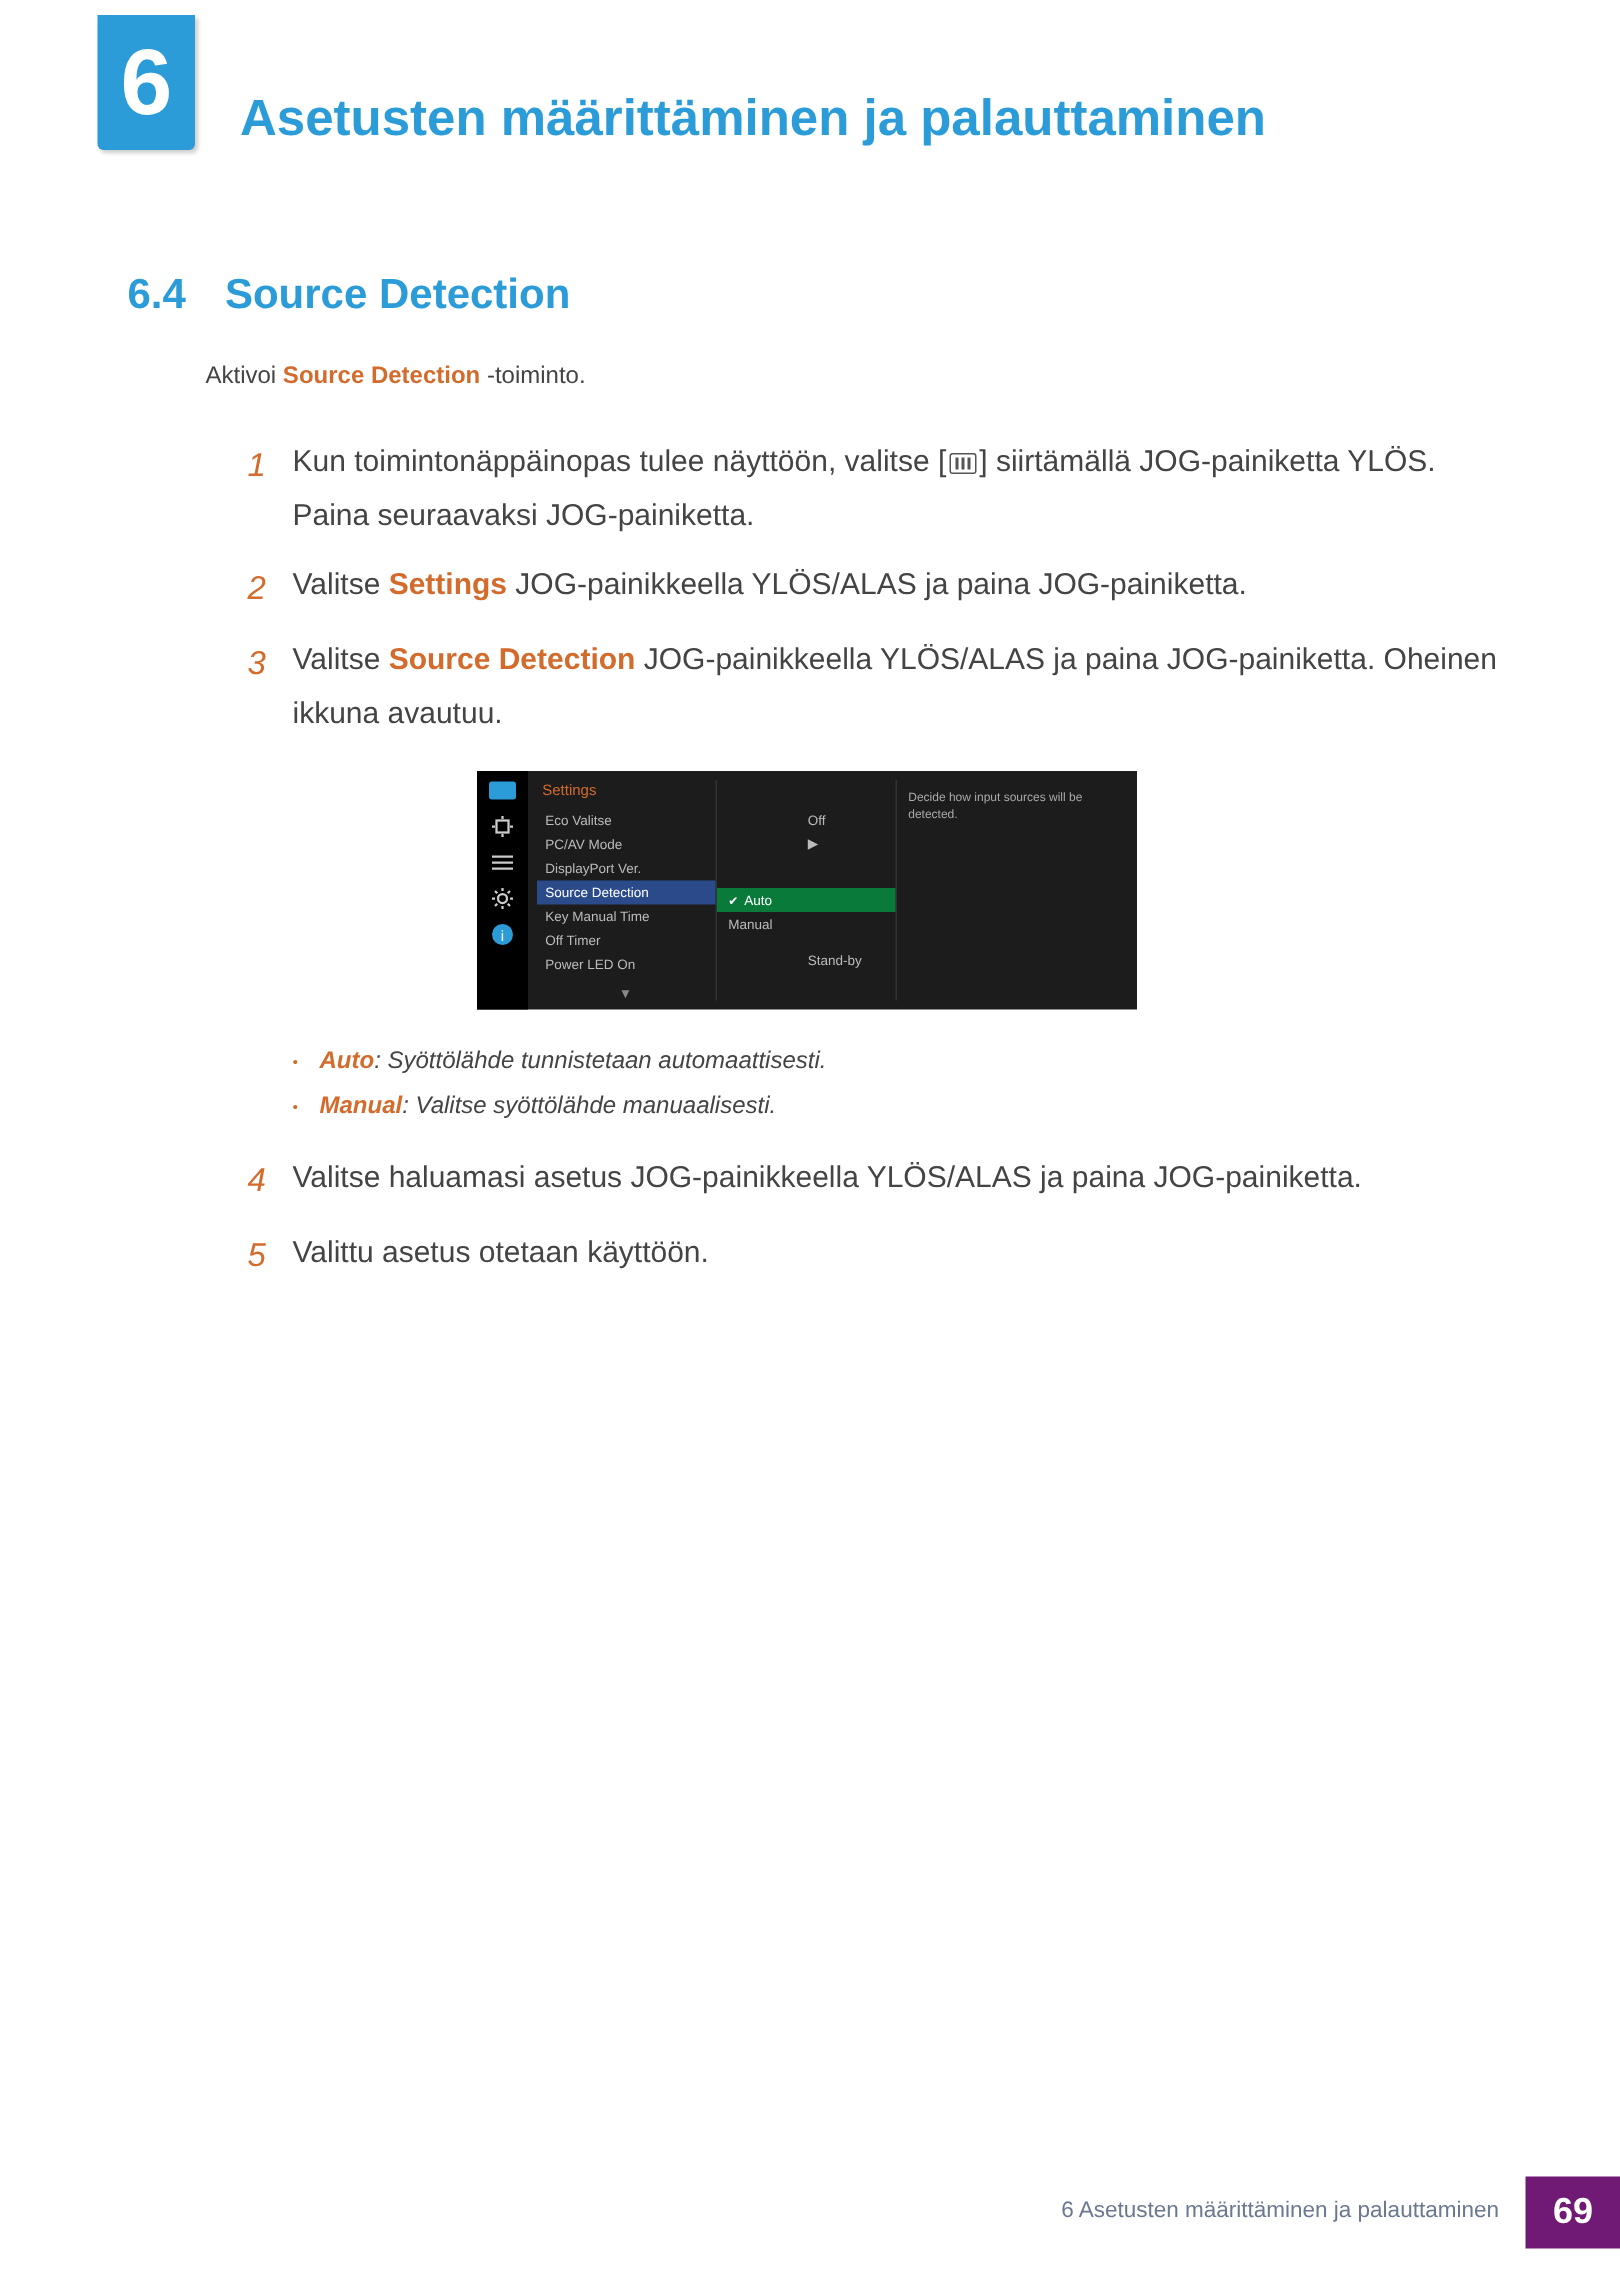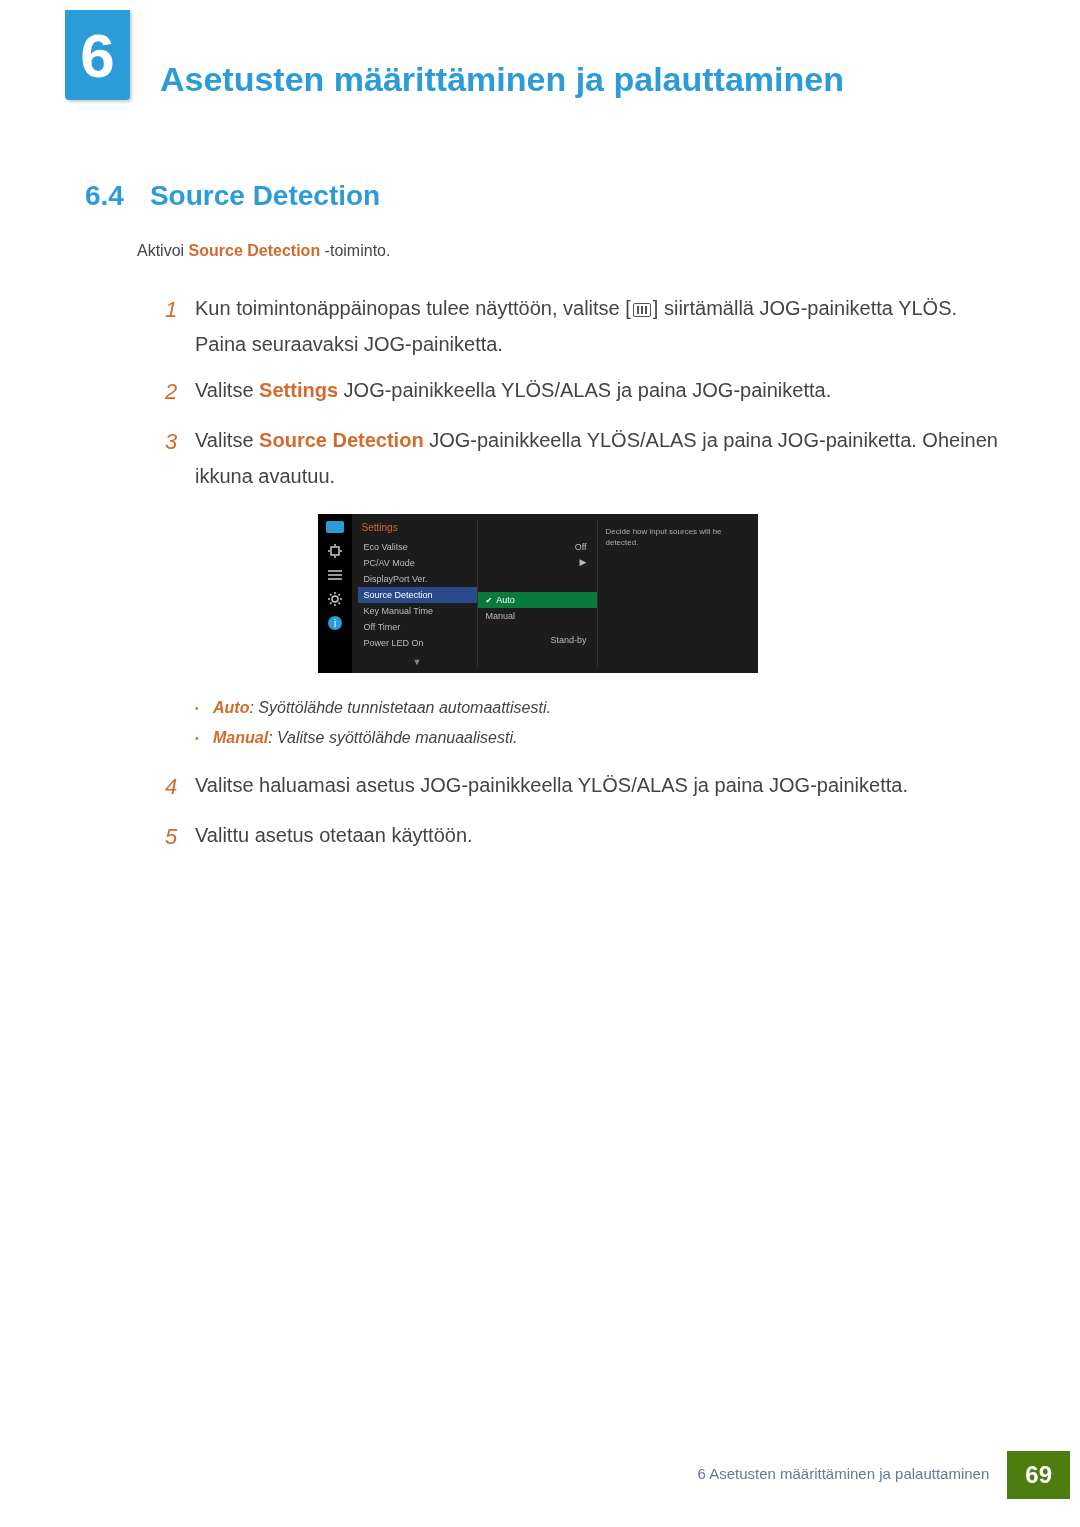--- a/index.html
+++ b/index.html
@@ -111,41 +111,41 @@
   .osd-main { flex: 1; padding: 6px 0 6px 6px; display:flex; }
   .osd-left { width: 120px; border-right:1px solid #333; position:relative;}
   .osd-title { color:#d36b2c; font-size:10px; padding:2px 4px 6px 4px;}
   .osd-item { padding:3px 6px; font-size:9px; color:#bbb;}
   .osd-item.sel { background:#2b4a8a; color:#fff;}
   .osd-mid { width: 120px; border-right:1px solid #333; padding-top:72px; position:relative;}
   .osd-opt { padding:3px 8px; font-size:9px; color:#bbb;}
   .osd-opt.sel { background:#0a7a3a; color:#fff;}
   .osd-opt.sel::before { content:"✔"; margin-right:4px; font-size:8px;}
   .osd-right { flex:1; padding:6px 8px; font-size:8px; color:#aaa; line-height:1.4;}
-  .osd-values { position:absolute; right:10px; top:22px; font-size:9px; color:#bbb; text-align:right;}
+  .osd-values { position:absolute; right:22px; top:22px; font-size:9px; color:#bbb; text-align:left;}
   .osd-values div { height:15.5px; }
   .osd-arrow-down { text-align:center; font-size:9px; color:#888; padding-top:6px;}
   .bullets { margin-left: 130px; margin-bottom:14px;font-style:italic;}
   .bullets li { list-style:none; font-size:16px; color:#444; line-height:1.9; position:relative; padding-left:18px;}
   .bullets li::before { content:"•"; color:#d36b2c; position:absolute; left:0; font-size:10px; top:6px;}
   .bullets .hl { color:#d36b2c; font-weight:bold;}
   .footer {
     position:absolute;
     bottom:28px;
-    right:10px;
+    right:0;
     display:flex;
     align-items:stretch;
     font-size:15px;
   }
   .footer-text {
     color:#6a7890;
     padding:14px 18px;
   }
   .footer-page {
-    background:#4d7c0f;
+    background:#701a75;
     color:#fff;
     font-size:24px;
     font-weight:bold;
     padding:10px 18px;
     display:flex;
     align-items:center;
   }
   .sb-svg { fill:none; stroke:#ccc; stroke-width:1.5;}
 </style>
 </head>

